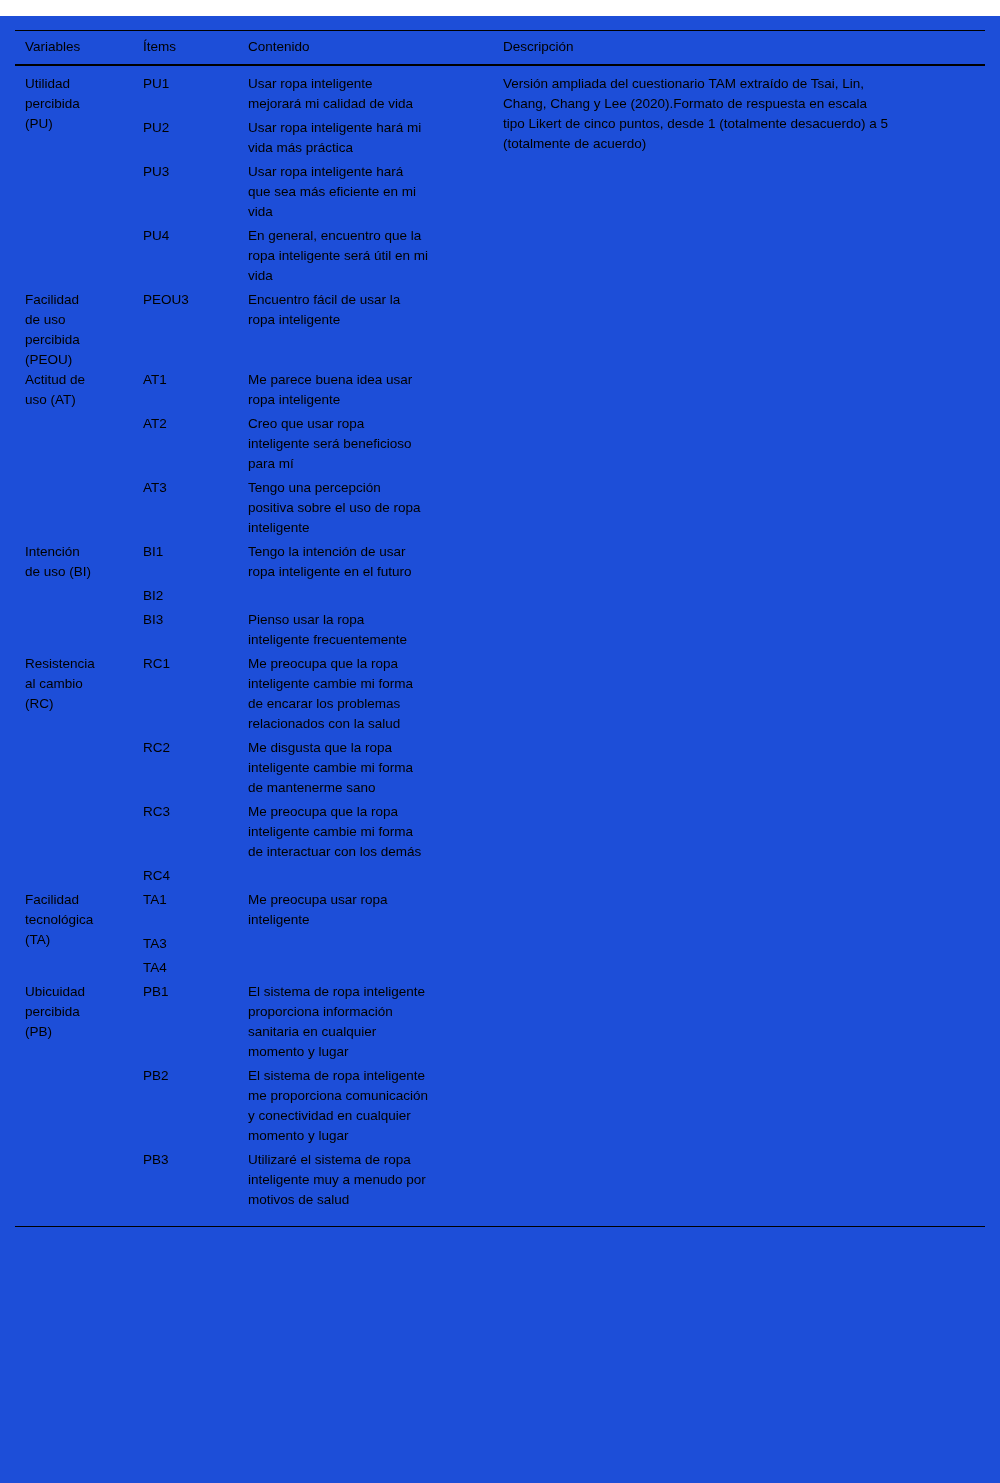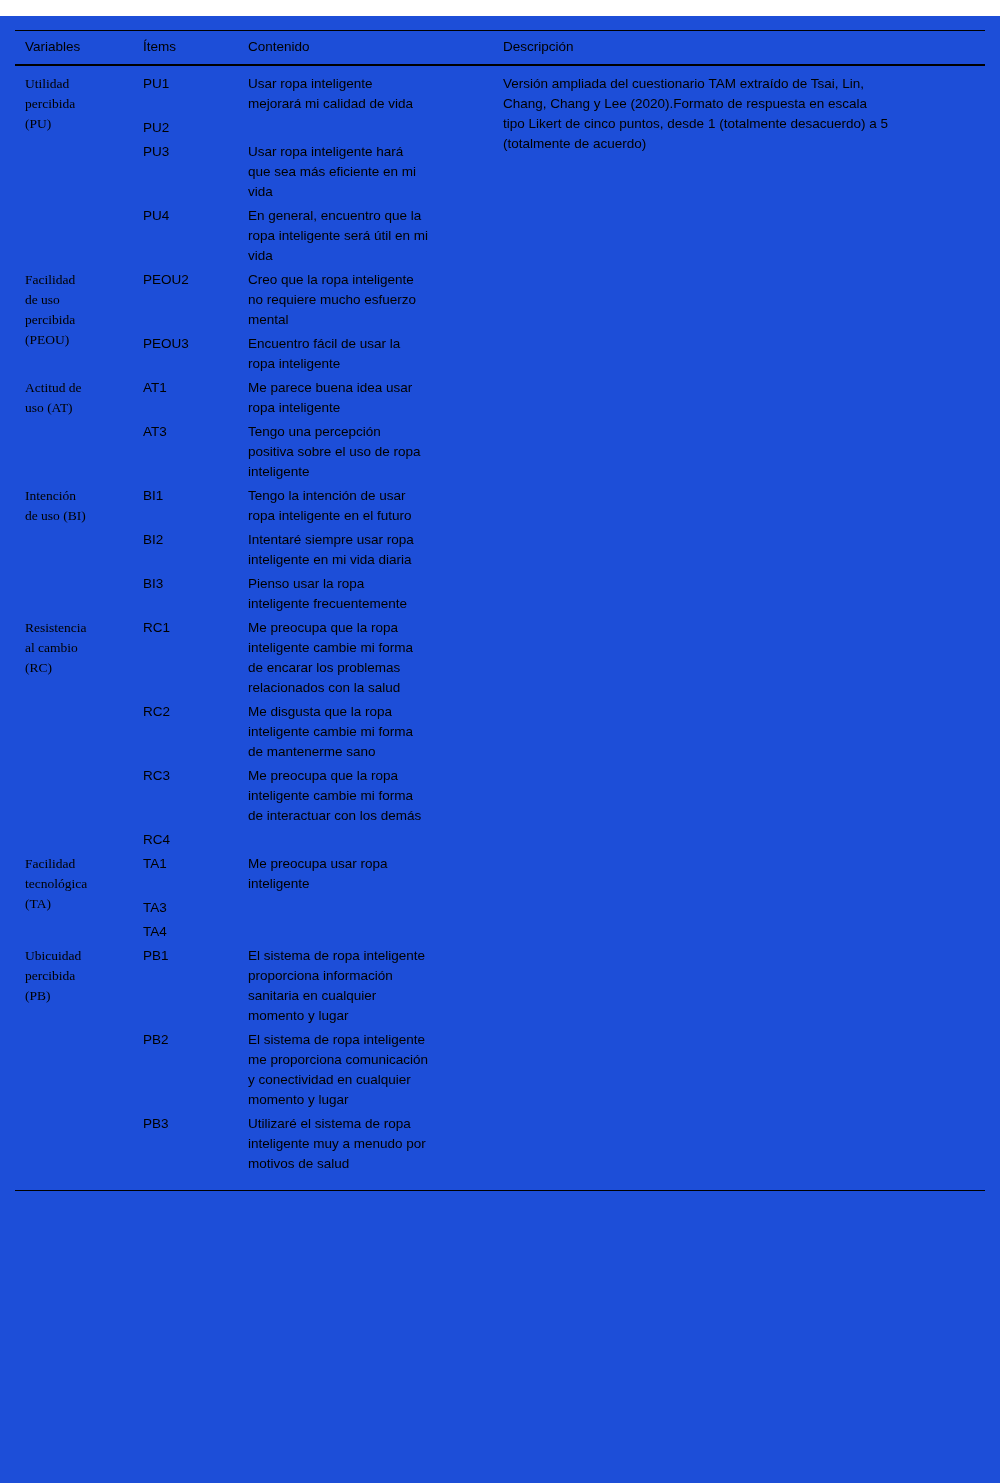--- a/index.html
+++ b/index.html
@@ -39,21 +39,20 @@
     border-bottom: 1.5px solid #000000;
   }
   .group {
     display: grid;
     grid-template-columns: 128px 360px 482px;
     align-items: start;
   }
   .var-cell {
     padding-left: 10px;
     white-space: pre-line;
-    font-family: Liberation Serif, serif;
   }
   .items { min-width: 0; }
   .item-row {
     display: grid;
     grid-template-columns: 105px 255px;
     margin-bottom: 4px;
     align-items: start;
   }
   .code-cell { }
   .content-cell { white-space: pre-line; }
@@ -76,20 +75,22 @@
 percibida
 (PU)</div>
           <div class="items">
             <div class="item-row">
               <div class="code-cell">PU1</div>
               <div class="content-cell">Usar ropa inteligente
 mejorará mi calidad de vida</div>
             </div>
             <div class="item-row">
               <div class="code-cell">PU2</div>
+              <div class="content-cell">Usar ropa inteligente hará mi
+vida más práctica</div>
             </div>
             <div class="item-row">
               <div class="code-cell">PU3</div>
               <div class="content-cell">Usar ropa inteligente hará
 que sea más eficiente en mi
 vida</div>
             </div>
             <div class="item-row">
               <div class="code-cell">PU4</div>
               <div class="content-cell">En general, encuentro que la
@@ -102,41 +103,41 @@
 tipo Likert de cinco puntos, desde 1 (totalmente desacuerdo) a 5
 (totalmente de acuerdo)</div>
         </div>
         <div class="group">
           <div class="var-cell">Facilidad
 de uso
 percibida
 (PEOU)</div>
           <div class="items">
             <div class="item-row">
-              <div class="code-cell">PEOU2</div>
-              <div class="content-cell">Creo que la ropa inteligente
-no requiere mucho esfuerzo
-mental</div>
-            </div>
-            <div class="item-row">
               <div class="code-cell">PEOU3</div>
               <div class="content-cell">Encuentro fácil de usar la
 ropa inteligente</div>
             </div>
           </div>
           <div class="desc-cell"></div>
         </div>
         <div class="group">
           <div class="var-cell">Actitud de
 uso (AT)</div>
           <div class="items">
             <div class="item-row">
               <div class="code-cell">AT1</div>
               <div class="content-cell">Me parece buena idea usar
 ropa inteligente</div>
+            </div>
+            <div class="item-row">
+              <div class="code-cell">AT2</div>
+              <div class="content-cell">Creo que usar ropa
+inteligente será beneficioso
+para mí</div>
             </div>
             <div class="item-row">
               <div class="code-cell">AT3</div>
               <div class="content-cell">Tengo una percepción
 positiva sobre el uso de ropa
 inteligente</div>
             </div>
           </div>
           <div class="desc-cell"></div>
         </div>
@@ -144,22 +145,20 @@
           <div class="var-cell">Intención
 de uso (BI)</div>
           <div class="items">
             <div class="item-row">
               <div class="code-cell">BI1</div>
               <div class="content-cell">Tengo la intención de usar
 ropa inteligente en el futuro</div>
             </div>
             <div class="item-row">
               <div class="code-cell">BI2</div>
-              <div class="content-cell">Intentaré siempre usar ropa
-inteligente en mi vida diaria</div>
             </div>
             <div class="item-row">
               <div class="code-cell">BI3</div>
               <div class="content-cell">Pienso usar la ropa
 inteligente frecuentemente</div>
             </div>
           </div>
           <div class="desc-cell"></div>
         </div>
         <div class="group">

